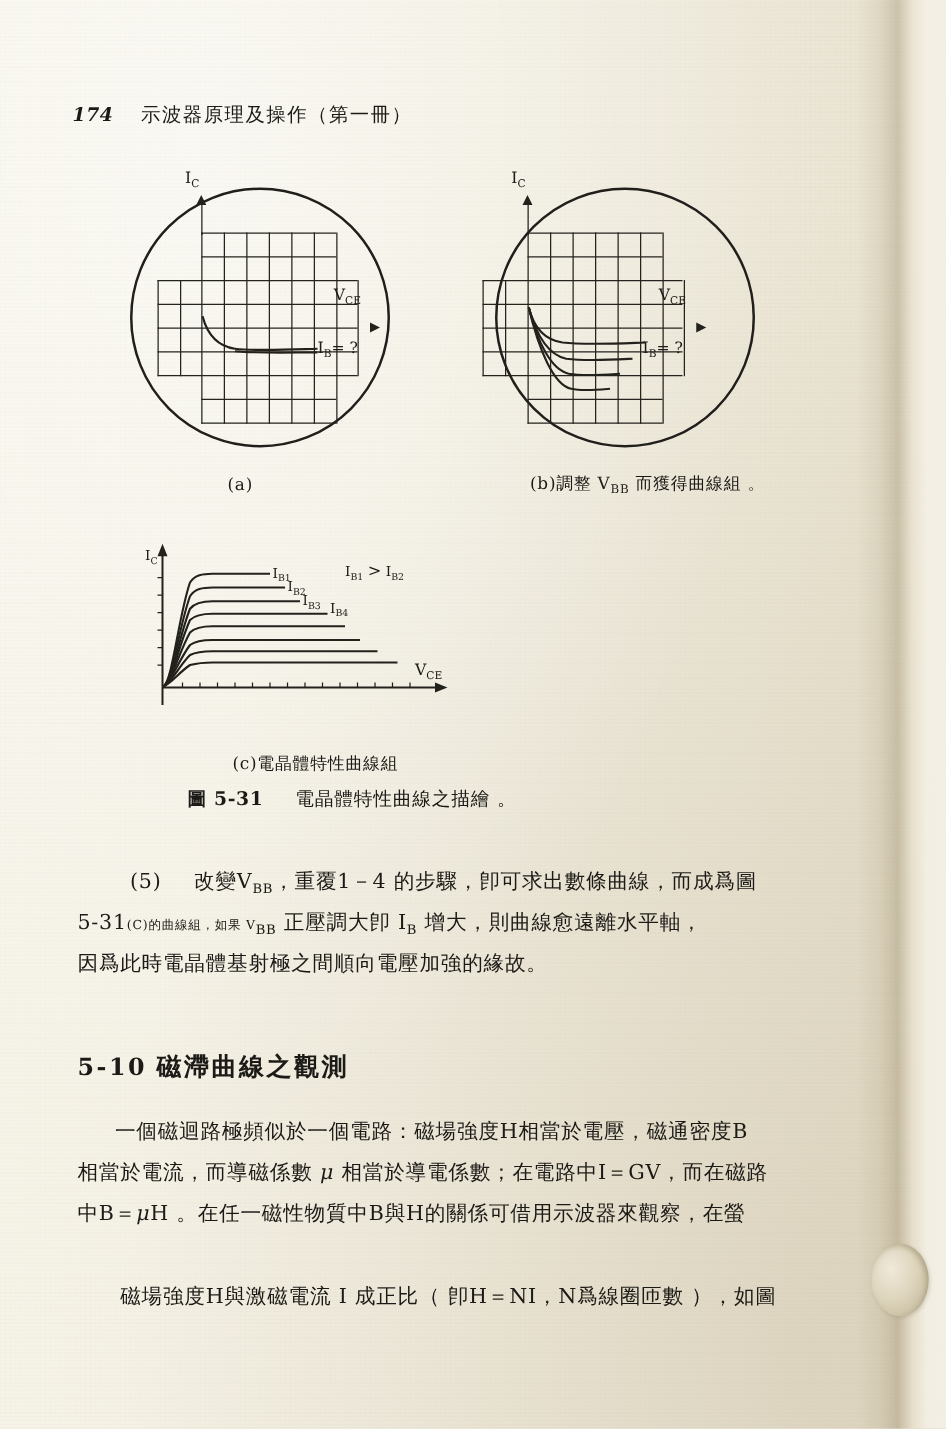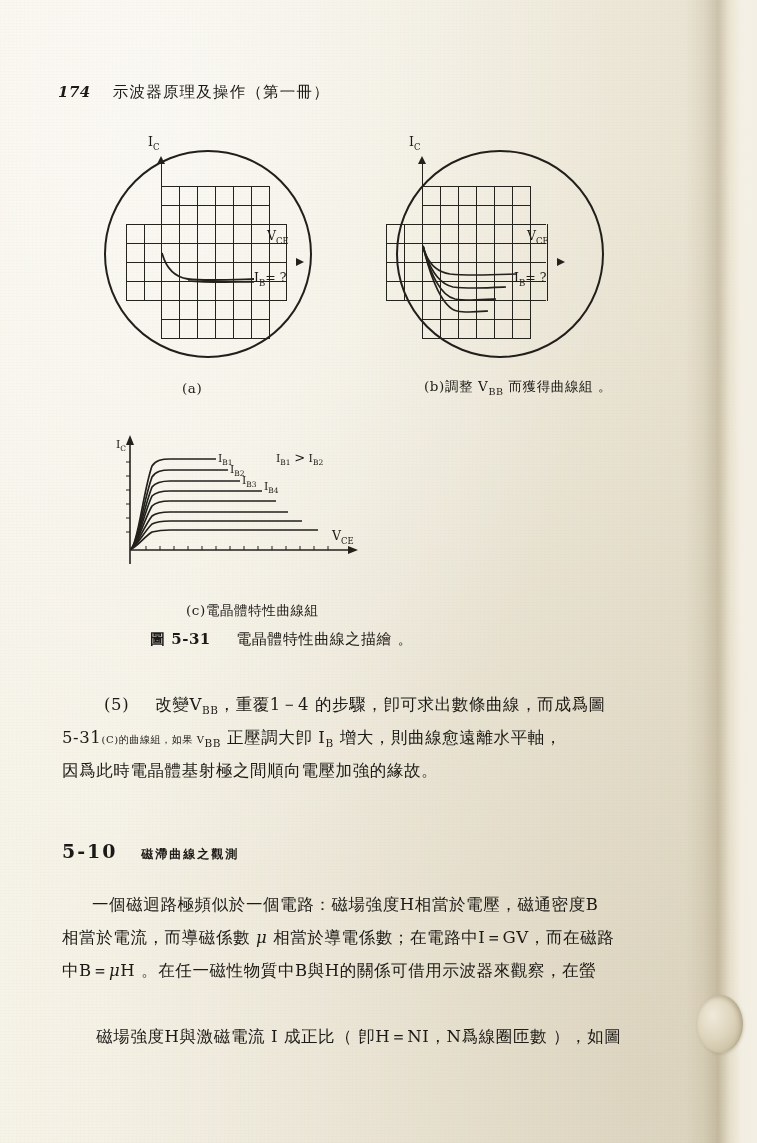--- a/index.html
+++ b/index.html
@@ -72,21 +72,21 @@
   
   .graphc{position:absolute;left:112px;top:432px;width:270px;height:150px;}
   .glbl{position:absolute;font-size:11px;white-space:nowrap;}
   .glbl sub{font-size:7.5px;}
 
   
   .bodytxt{position:absolute;font-size:16.5px;line-height:33px;letter-spacing:.6px;white-space:nowrap;}
   .bodytxt sub{font-size:10.5px;}
   .sec{position:absolute;font-weight:bold;letter-spacing:2px;}
   .sec .num{font-size:19px;}
-  .sec .ttl{font-size:12px;margin-left:16px;}
+  .sec .ttl{font-size:20px;margin-left:0;}
   .ital{font-style:italic;}
 </style>
 </head>
 <body>
 
 <div id="paper"></div>
 <div id="grain"></div>
 
 <div id="content">
 

